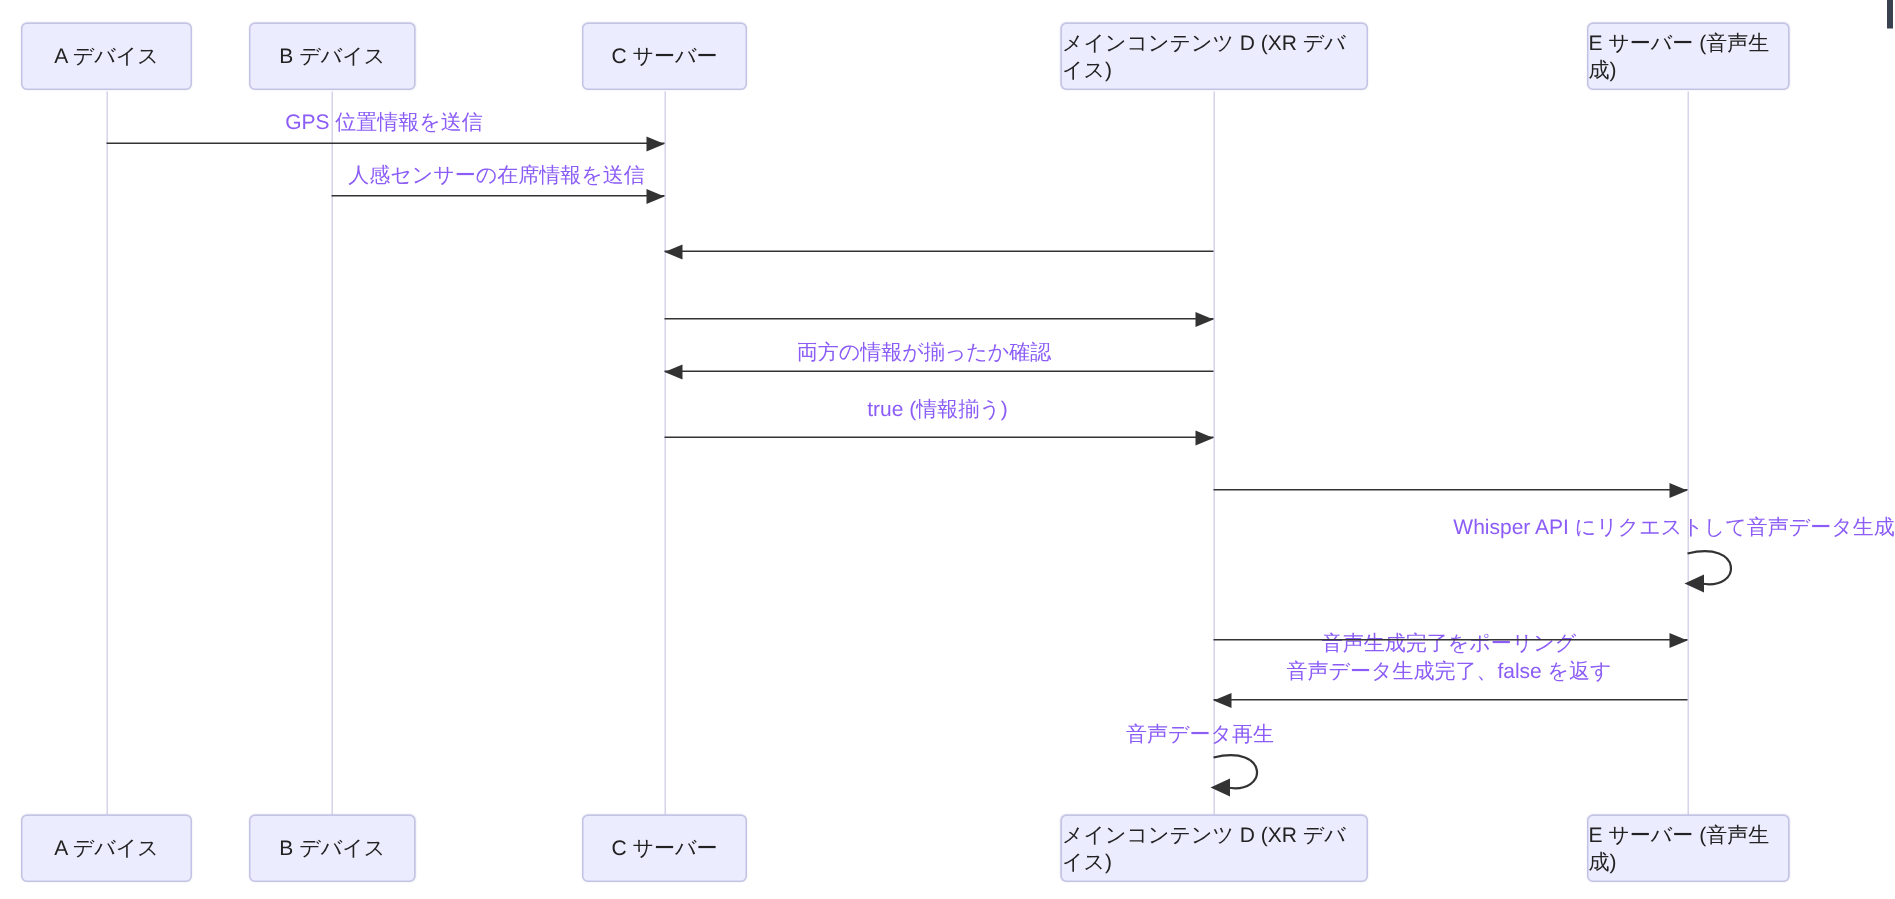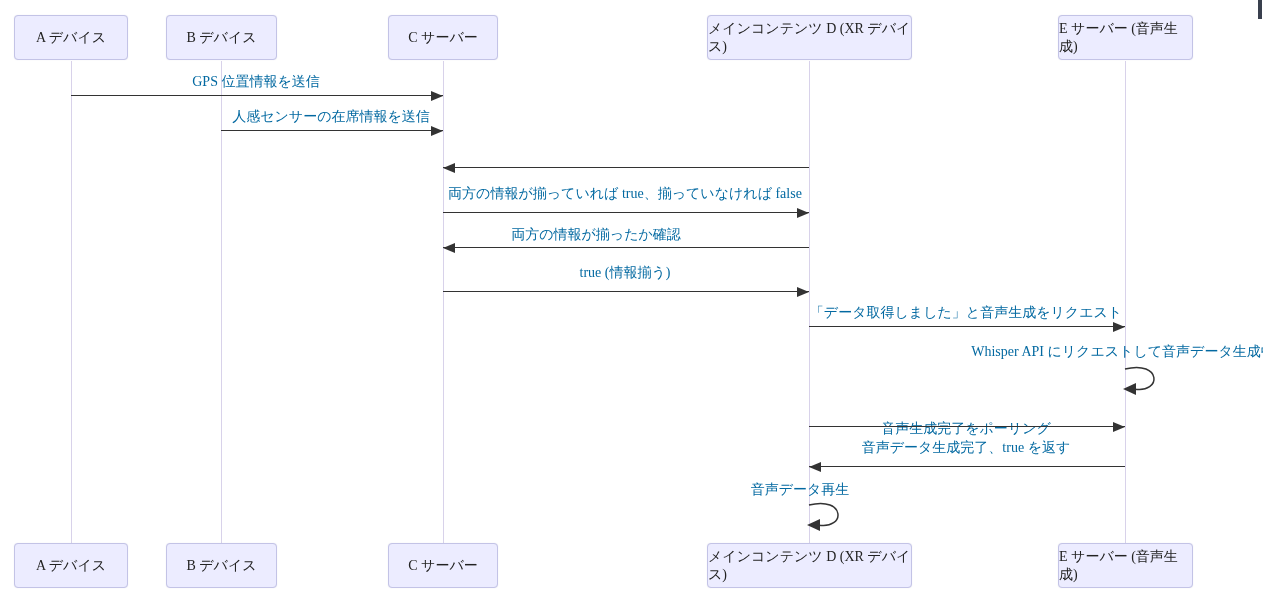--- a/index.html
+++ b/index.html
@@ -1,35 +1,35 @@
 <!DOCTYPE html>
 <html><head>
 <meta charset="utf-8">
 <style>
   html,body { margin:0; padding:0; background:#fff; }
   #canvas {
     position:relative; width:1263px; height:599px;
     background:#ffffff; overflow:hidden;
-    font-family:Liberation Serif, serif;
+    font-family:Liberation Sans, sans-serif;
     color:#2b2b2b;
   }
   .actor {
     position:absolute; height:45px;
     background:#ECECFF; border:1px solid #c3c3e6; border-radius:4px;
     display:flex; align-items:center; justify-content:center;
     font-size:14px; color:#222; box-sizing:border-box;
     box-shadow:0 0 1px rgba(120,120,180,0.25);
   }
   .lifeline {
     position:absolute; top:61px; height:482px; width:1px;
     background:#d8d2ea;
   }
   .mlabel {
     position:absolute; transform:translateX(-50%);
-    white-space:nowrap; font-size:14px; color:#0369a1; line-height:17px;
+    white-space:nowrap; font-size:14px; color:#8b5cf6; line-height:17px;
   }
   .mline { position:absolute; height:0; border-top:1.5px solid #333; }
   .head-right {
     position:absolute; width:0; height:0;
     border-top:5px solid transparent; border-bottom:5px solid transparent;
     border-left:12px solid #333;
   }
   .head-left {
     position:absolute; width:0; height:0;
     border-top:5px solid transparent; border-bottom:5px solid transparent;
@@ -88,47 +88,45 @@
   <div class="mline" style="left:71px;top:95px;width:372px;"></div>
   <div class="head-right" style="left:431px;top:91px;"></div>
 
   <div class="mlabel" style="left:331px;top:108px;">人感センサーの在席情報を送信</div>
   <div class="mline" style="left:221px;top:130px;width:222px;"></div>
   <div class="head-right" style="left:431px;top:126px;"></div>
 
   <div class="mline" style="left:443px;top:167px;width:366px;"></div>
   <div class="head-left" style="left:443px;top:163px;"></div>
 
-  <div class="mlabel" style="left:625px;top:185px;">両方の情報が揃っていれば true、揃っていなければ false</div>
   <div class="mline" style="left:443px;top:212px;width:366px;"></div>
   <div class="head-right" style="left:797px;top:208px;"></div>
 
-  <div class="mlabel" style="left:596px;top:226px;">両方の情報が揃ったか確認</div>
+  <div class="mlabel" style="left:616px;top:226px;">両方の情報が揃ったか確認</div>
   <div class="mline" style="left:443px;top:247px;width:366px;"></div>
   <div class="head-left" style="left:443px;top:243px;"></div>
 
   <div class="mlabel" style="left:625px;top:264px;text-align:right;">true (情報揃う)</div>
   <div class="mline" style="left:443px;top:291px;width:366px;"></div>
   <div class="head-right" style="left:797px;top:287px;"></div>
 
-  <div class="mlabel" style="left:966px;top:304px;">「データ取得しました」と音声生成をリクエスト</div>
   <div class="mline" style="left:809px;top:326px;width:316px;"></div>
   <div class="head-right" style="left:1113px;top:322px;"></div>
 
   <div class="mlabel" style="left:1123px;top:343px;">Whisper API にリクエストして音声データ生成中</div>
   <svg class="selfloop" style="left:1122px;top:364px;" width="48" height="34" viewBox="0 0 48 34">
     <path d="M 3 5 C 40 -4, 40 30, 12 25" fill="none" stroke="#333" stroke-width="1.5"></path>
     <polygon points="1,25 14,19 14,31" fill="#333"></polygon>
   </svg>
 
   <div class="mlabel" style="left:966px;top:420px;">音声生成完了をポーリング</div>
   <div class="mline" style="left:809px;top:426px;width:316px;"></div>
   <div class="head-right" style="left:1113px;top:422px;"></div>
 
-  <div class="mlabel" style="left:966px;top:439px;">音声データ生成完了、true を返す</div>
+  <div class="mlabel" style="left:966px;top:439px;">音声データ生成完了、false を返す</div>
   <div class="mline" style="left:809px;top:466px;width:316px;"></div>
   <div class="head-left" style="left:809px;top:462px;"></div>
 
   <div class="mlabel" style="left:800px;top:481px;">音声データ再生</div>
   <svg class="selfloop" style="left:806px;top:500px;" width="48" height="34" viewBox="0 0 48 34">
     <path d="M 3 5 C 40 -4, 40 30, 12 25" fill="none" stroke="#333" stroke-width="1.5"></path>
     <polygon points="1,25 14,19 14,31" fill="#333"></polygon>
   </svg>
 
   <div id="scrollbar-thumb"></div>

